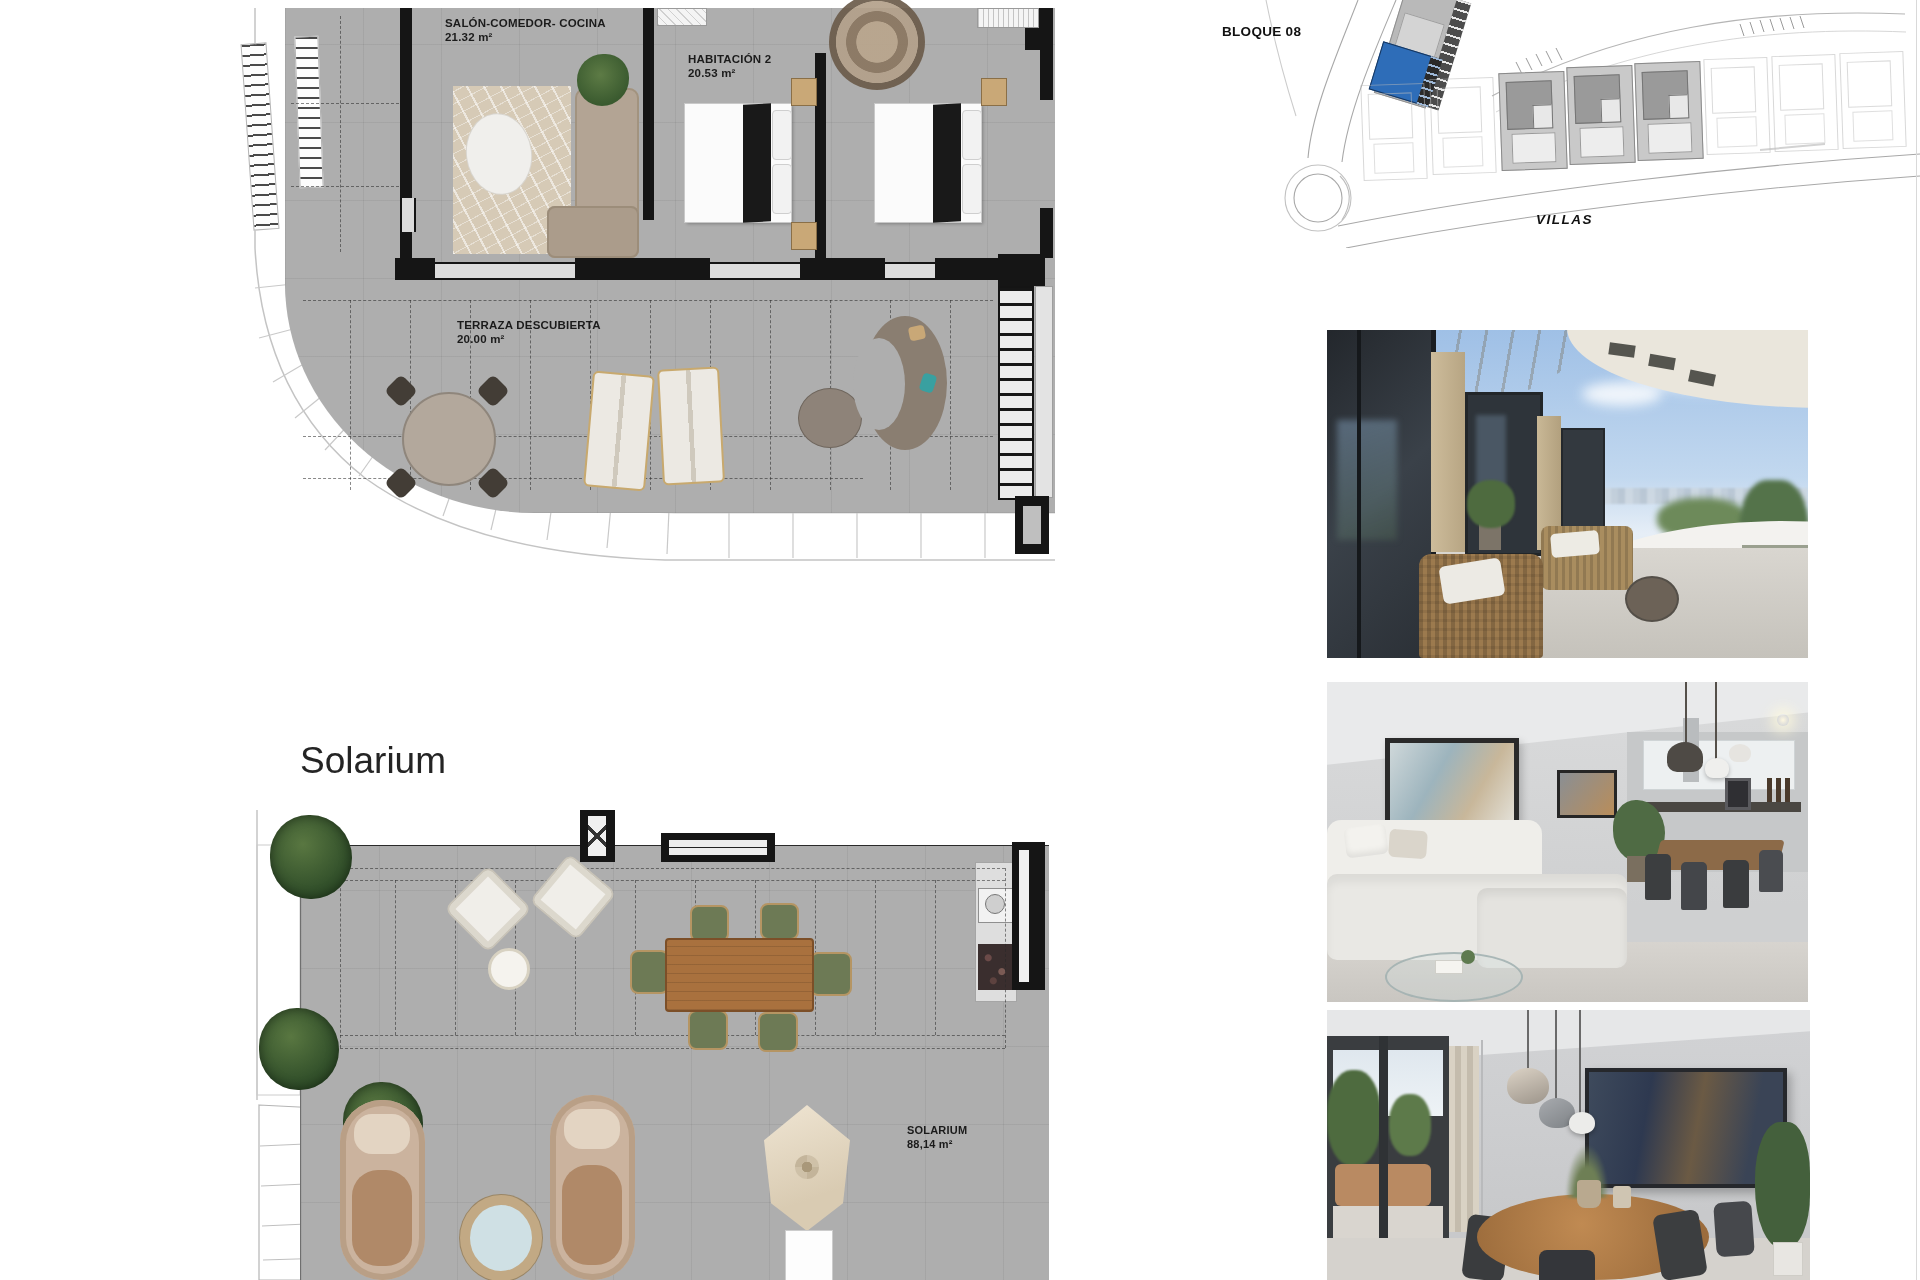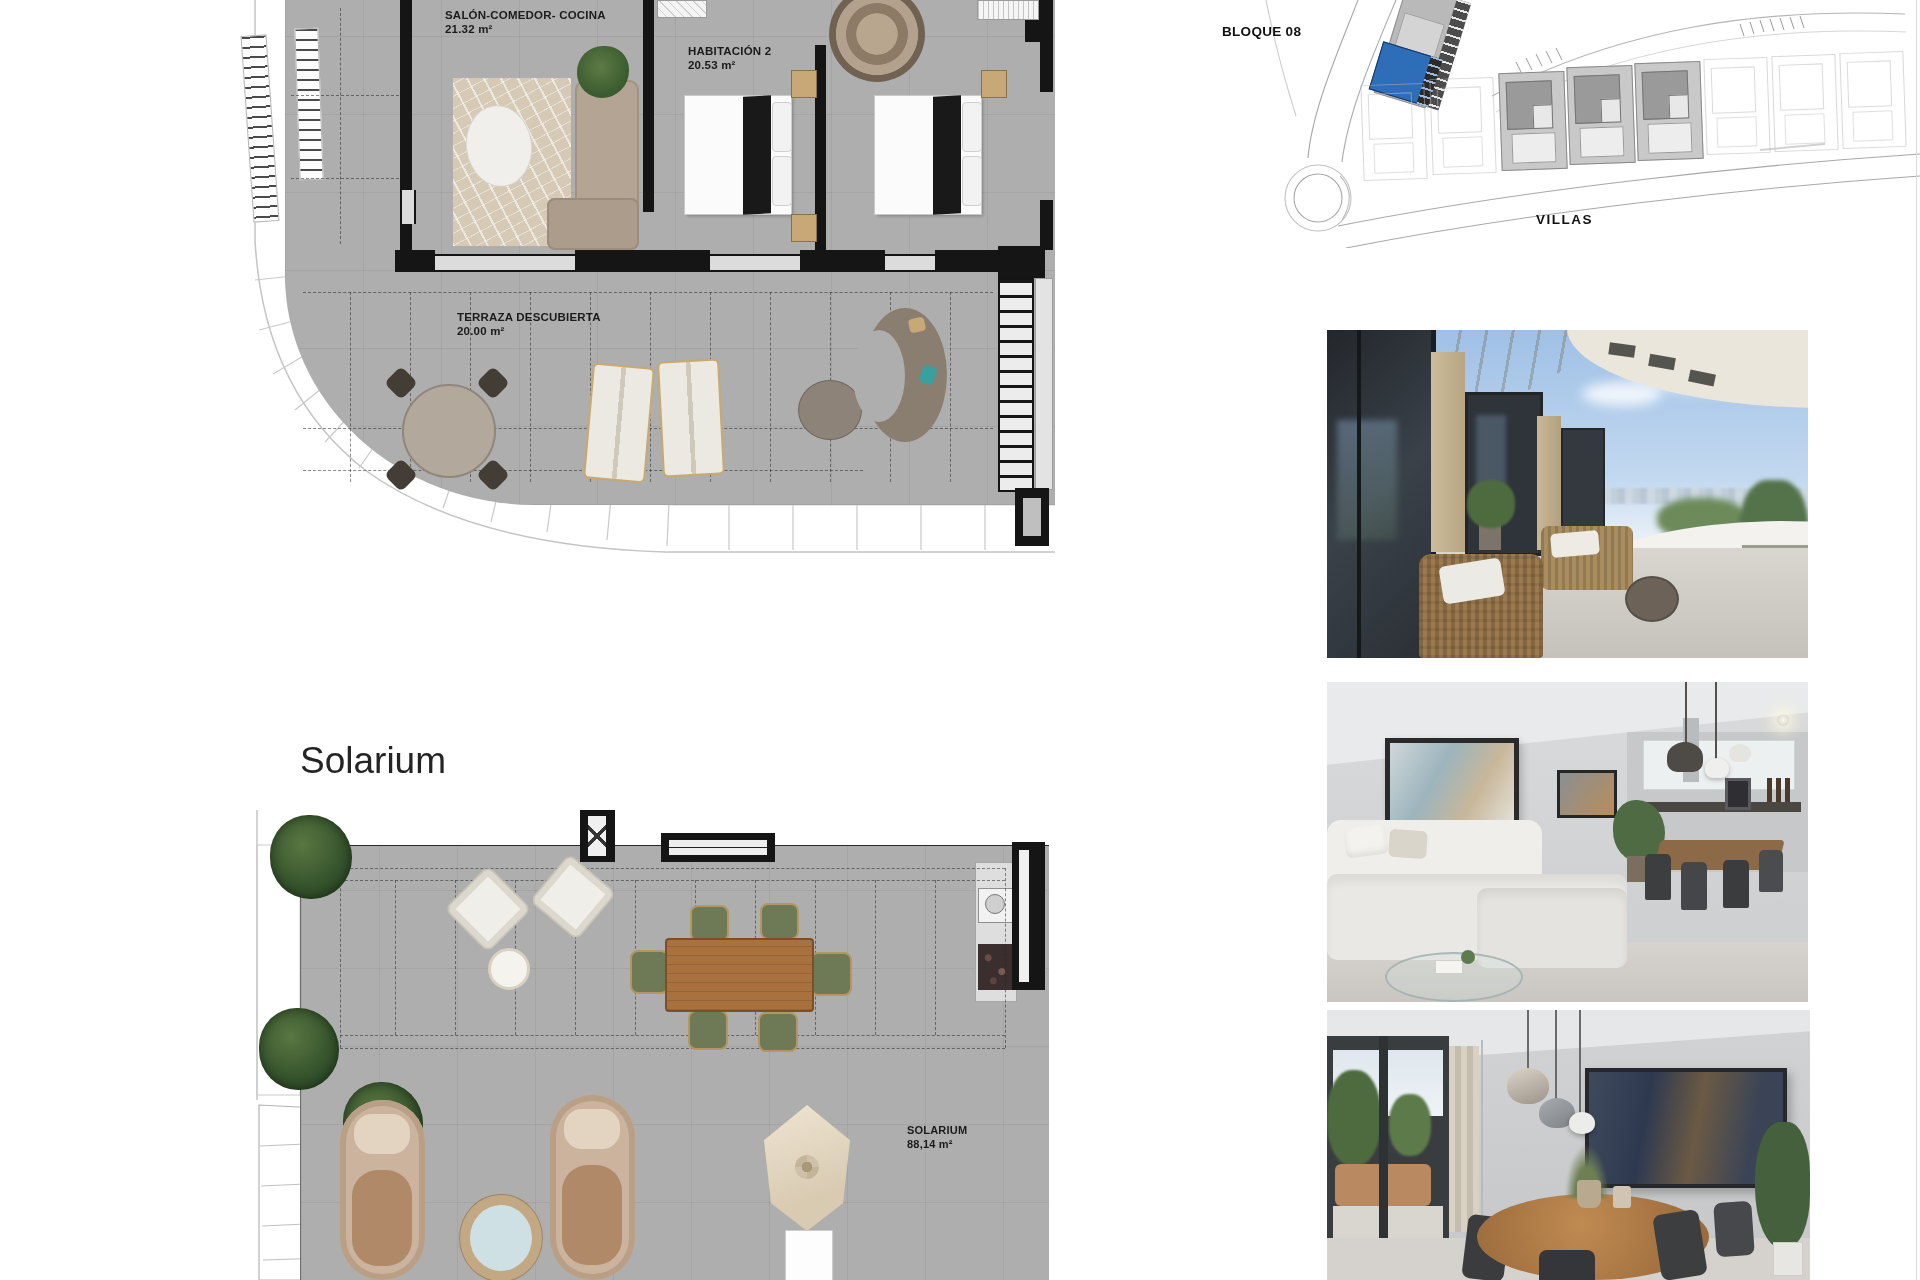--- a/index.html
+++ b/index.html
@@ -27,21 +27,21 @@
   .photo{overflow:hidden;background:#888;}
   
   .villa-ghost{border:1px solid #b9b9b9;opacity:.55;}
   .site-label{font-weight:bold;color:#111;}
 </style>
 </head>
 <body>
 
 <div id="stage">
 
-  <div class="a" style="left:245px;top:0;width:822px;height:575px;">
+  <div class="a" style="left:245px;top:8px;width:822px;height:575px;">
 
     <svg class="a" width="822" height="575" style="left:0;top:0;" viewBox="0 0 822 575">
       <path d="M10 0 L10 240 Q18 390 120 470 Q225 546 420 552 L810 552" fill="none" stroke="#c4c4c4" stroke-width="1.5"></path>
       <path d="M48 0 L48 250 Q56 368 146 436 Q238 500 430 505 L810 505" fill="none" stroke="#d2d2d2" stroke-width="1.2"></path>
       <g stroke="#c9c9c9" stroke-width="1.2">
         <line x1="10" y1="280" x2="48" y2="276"></line>
           <line x1="14" y1="330" x2="52" y2="320"></line>
         <line x1="28" y1="374" x2="62" y2="354"></line>
           <line x1="50" y1="410" x2="82" y2="384"></line>
         <line x1="80" y1="442" x2="108" y2="412"></line>
@@ -309,21 +309,21 @@
     <div class="a villa-ghost" style="left:573px;top:55px;width:62px;height:94px;transform:rotate(-2deg);">
       <div class="a" style="left:6px;top:8px;width:42px;height:44px;border:1px solid #bdbdbd;"></div>
       <div class="a" style="left:10px;top:58px;width:38px;height:28px;border:1px solid #c5c5c5;"></div>
     </div>
     <div class="a villa-ghost" style="left:641px;top:52px;width:62px;height:94px;transform:rotate(-2deg);">
       <div class="a" style="left:6px;top:8px;width:42px;height:44px;border:1px solid #bdbdbd;"></div>
       <div class="a" style="left:10px;top:58px;width:38px;height:28px;border:1px solid #c5c5c5;"></div>
     </div>
 
     <div class="a site-label" style="left:22px;top:24px;font-size:13.5px;letter-spacing:.3px;">BLOQUE 08</div>
-    <div class="a site-label" style="left:336px;top:212px;font-size:13.5px;letter-spacing:1.5px;">VILLAS</div>
+    <div class="a site-label" style="left:336px;top:212px;font-size:13.5px;letter-spacing:1.5px;font-style:italic;">VILLAS</div>
   </div>
 
   <div class="a photo" style="left:1327px;top:330px;width:481px;height:328px;">
     <div class="a" style="left:0;top:0;width:481px;height:328px;background:linear-gradient(180deg,#9fc0e6 0,#c2d8ef 45%,#e6eef7 62%,#dde4ea 100%);"></div>
     <div class="a" style="left:300px;top:16px;width:150px;height:44px;background:#fff;border-radius:50%;filter:blur(7px);opacity:.95;"></div>
     <div class="a" style="left:255px;top:52px;width:80px;height:24px;background:#fff;border-radius:50%;filter:blur(6px);opacity:.8;"></div>
     <div class="a" style="left:225px;top:158px;width:256px;height:16px;opacity:.75;filter:blur(1px);background:repeating-linear-gradient(90deg,#b4c0cc 0 7px,#cdd6de 7px 15px,#bfcad4 15px 22px);"></div>
     <div class="a" style="left:330px;top:168px;width:90px;height:42px;background:#6d8a5a;border-radius:45%;filter:blur(3px);"></div>
     <div class="a" style="left:412px;top:150px;width:70px;height:120px;background:#54734a;border-radius:40%;filter:blur(2px);"></div>
     <div class="a" style="left:195px;top:182px;width:300px;height:150px;background:#f3f2ef;border-radius:100% 0 0 0 / 90% 0 0 0;transform:rotate(4deg);"></div>

